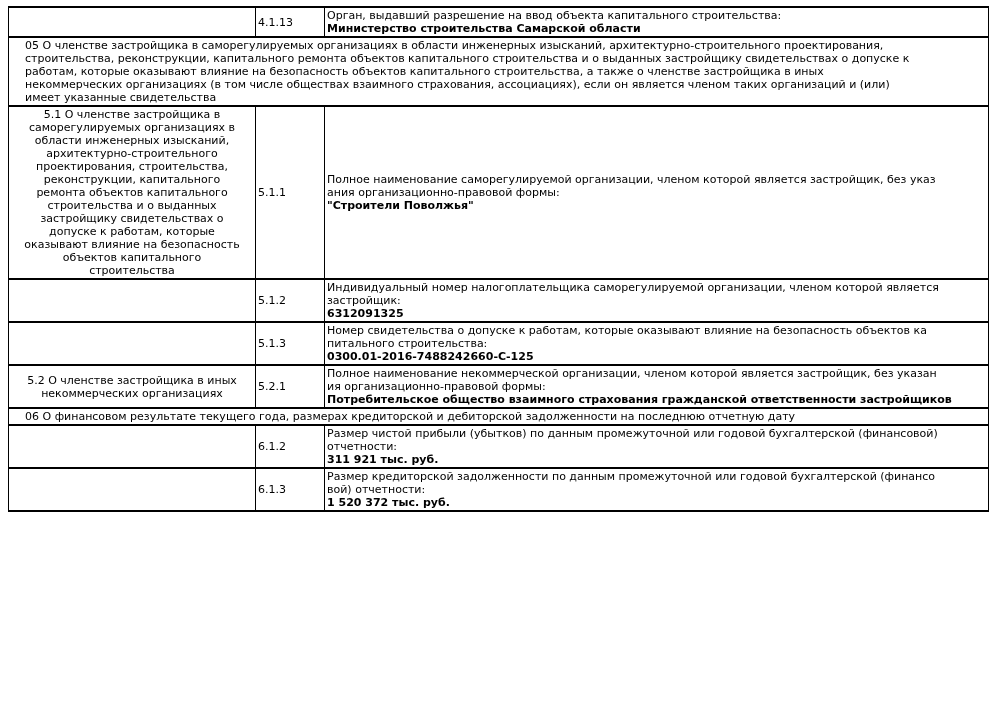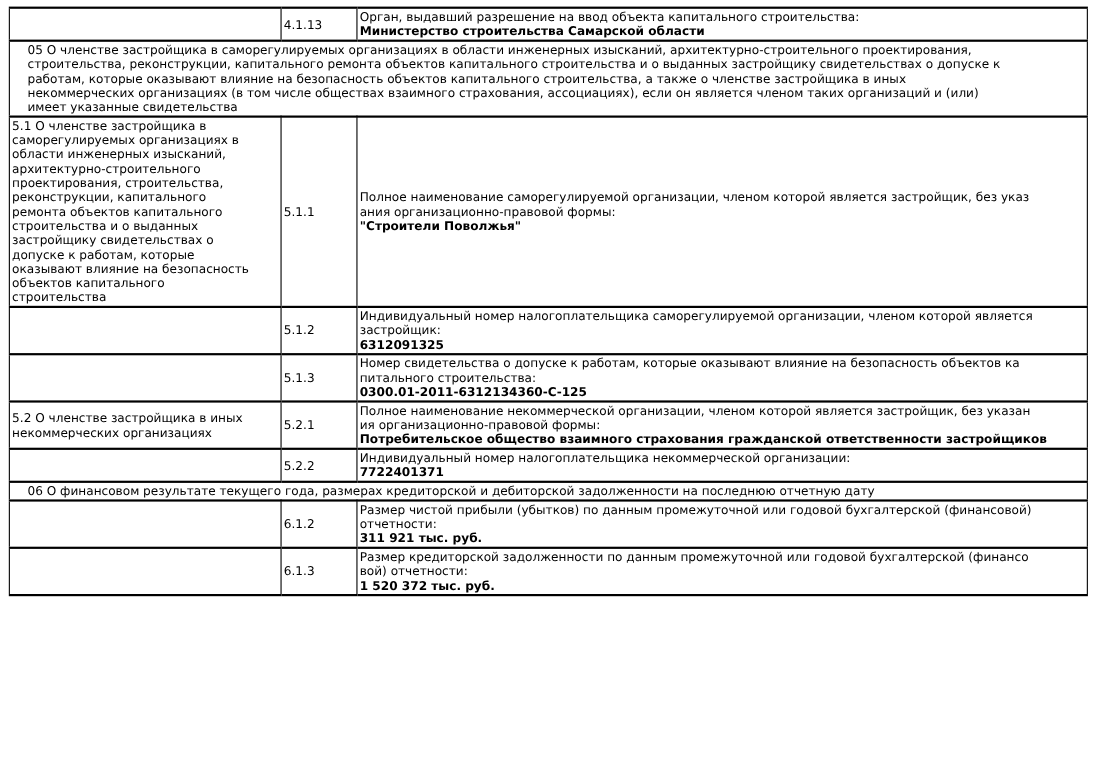--- a/index.html
+++ b/index.html
@@ -23,21 +23,21 @@
   td {
     border-top: 2px solid #000;
     border-bottom: 2px solid #000;
     border-left: 1px solid #000;
     border-right: 1px solid #000;
     vertical-align: middle;
     padding: 1px 2px;
     overflow: hidden;
     word-wrap: break-word;
   }
-  td.cat { white-space: pre-line; }
+  td.cat { white-space: pre-line; text-align: center; }
   td.num { }
   td.sec { white-space: pre-line; padding-left: 16px; }
   .lbl { white-space: pre-line; }
   .val { font-weight: bold; }
 </style>
 </head>
 <body>
 
 <table class="decl">
   <colgroup>
@@ -90,39 +90,31 @@
 застройщик:</div>
         <div class="val">6312091325</div>
       </td>
     </tr>
     <tr>
       <td class="cat"></td>
       <td class="num">5.1.3</td>
       <td class="det">
         <div class="lbl">Номер свидетельства о допуске к работам, которые оказывают влияние на безопасность объектов ка
 питального строительства:</div>
-        <div class="val">0300.01-2011-6312134360-С-125</div>
+        <div class="val">0300.01-2016-7488242660-С-125</div>
       </td>
     </tr>
     <tr>
       <td class="cat">5.2 О членстве застройщика в иных
 некоммерческих организациях</td>
       <td class="num">5.2.1</td>
       <td class="det">
         <div class="lbl">Полное наименование некоммерческой организации, членом которой является застройщик, без указан
 ия организационно-правовой формы:</div>
         <div class="val">Потребительское общество взаимного страхования гражданской ответственности застройщиков</div>
-      </td>
-    </tr>
-    <tr>
-      <td class="cat"></td>
-      <td class="num">5.2.2</td>
-      <td class="det">
-        <div class="lbl">Индивидуальный номер налогоплательщика некоммерческой организации:</div>
-        <div class="val">7722401371</div>
       </td>
     </tr>
     <tr>
       <td class="sec" colspan="3">06 О финансовом результате текущего года, размерах кредиторской и дебиторской задолженности на последнюю отчетную дату</td>
     </tr>
     <tr>
       <td class="cat"></td>
       <td class="num">6.1.2</td>
       <td class="det">
         <div class="lbl">Размер чистой прибыли (убытков) по данным промежуточной или годовой бухгалтерской (финансовой)

